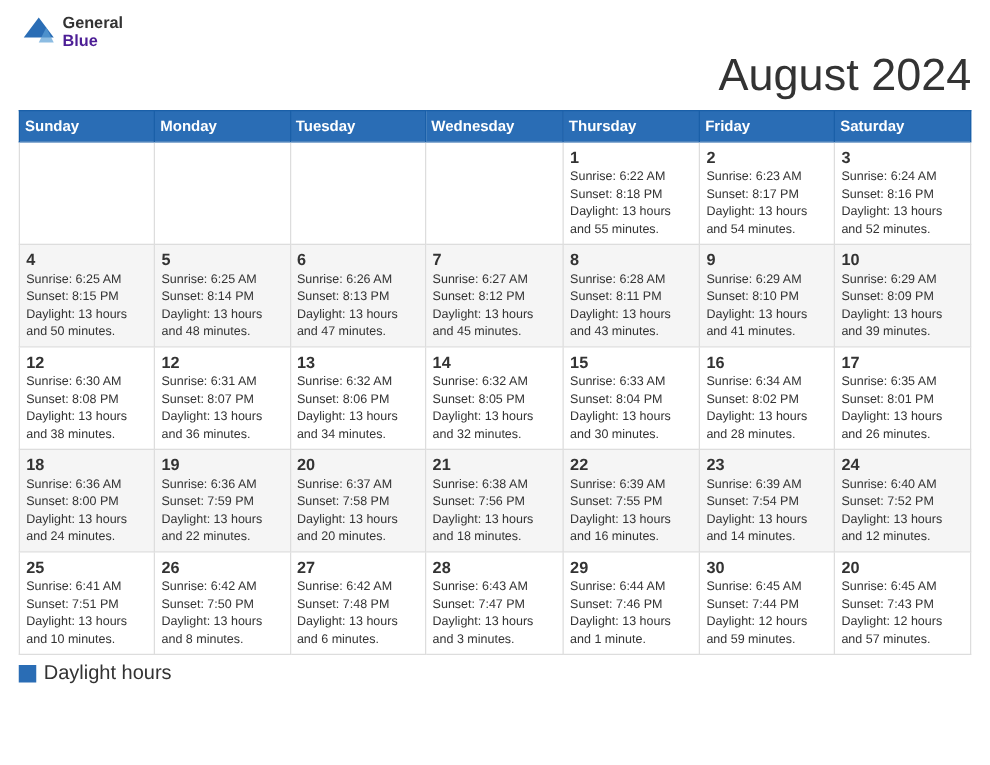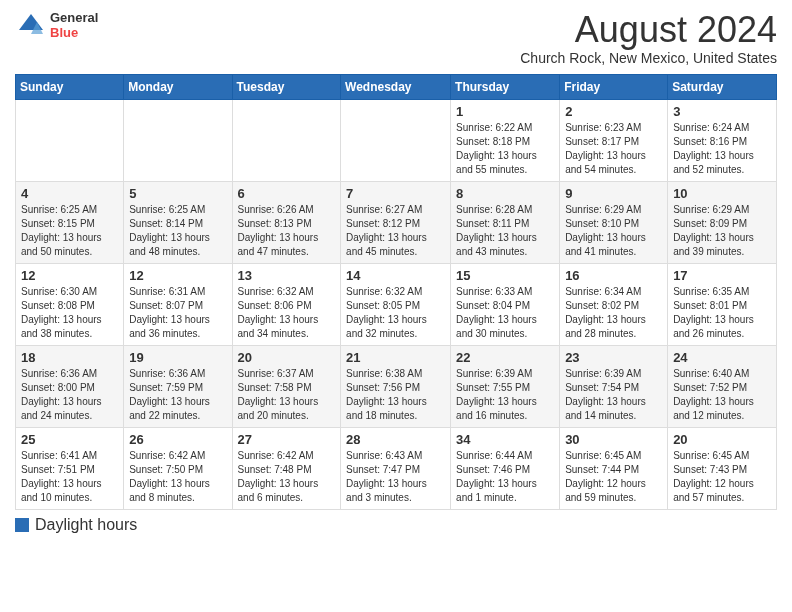--- a/index.html
+++ b/index.html
@@ -22,28 +22,29 @@
       gap: 2px;
     }
     .logo-text {
       display: flex;
       flex-direction: column;
       font-size: 13px;
       font-weight: bold;
       line-height: 1.1;
     }
     .logo-text .general { color: #333; }
-    .logo-text .blue { color: #ef4444; }
+    .logo-text .blue { color: #4c1d95; }
     .logo-icon {
       width: 30px;
       height: 30px;
       margin-right: 3px;
     }
     .title-block {
       text-align: right;
+      margin-top: 30px;
     }
     .month-title {
       font-size: 36px;
       font-weight: normal;
       color: #333;
       line-height: 1.1;
     }
     .location {
       font-size: 14px;
       color: #333;
@@ -114,21 +115,20 @@
       <polygon points="16,4 28,20 4,20" fill="#2a6db5"></polygon>
       <polygon points="22,12 28,24 16,24" fill="#5ba0d5" opacity="0.7"></polygon>
     </svg>
     <div class="logo-text">
       <span class="general">General</span>
       <span class="blue">Blue</span>
     </div>
   </div>
   <div class="title-block">
     <div class="month-title">August 2024</div>
-    <div class="location">Church Rock, New Mexico, United States</div>
   </div>
 </div>
 
 <table class="calendar">
   <thead>
     <tr>
     <th>Sunday</th>
         <th>Monday</th>
         <th>Tuesday</th>
         <th>Wednesday</th>
@@ -257,21 +257,21 @@
         </td>
         <td>
           <div class="day-number">27</div>
           <div class="day-info">Sunrise: 6:42 AM<br>Sunset: 7:48 PM<br>Daylight: 13 hours<br>and 6 minutes.</div>
         </td>
         <td>
           <div class="day-number">28</div>
           <div class="day-info">Sunrise: 6:43 AM<br>Sunset: 7:47 PM<br>Daylight: 13 hours<br>and 3 minutes.</div>
         </td>
         <td>
-          <div class="day-number">34</div>
+          <div class="day-number">29</div>
           <div class="day-info">Sunrise: 6:44 AM<br>Sunset: 7:46 PM<br>Daylight: 13 hours<br>and 1 minute.</div>
         </td>
         <td>
           <div class="day-number">30</div>
           <div class="day-info">Sunrise: 6:45 AM<br>Sunset: 7:44 PM<br>Daylight: 12 hours<br>and 59 minutes.</div>
         </td>
         <td>
           <div class="day-number">20</div>
           <div class="day-info">Sunrise: 6:45 AM<br>Sunset: 7:43 PM<br>Daylight: 12 hours<br>and 57 minutes.</div>
         </td>

